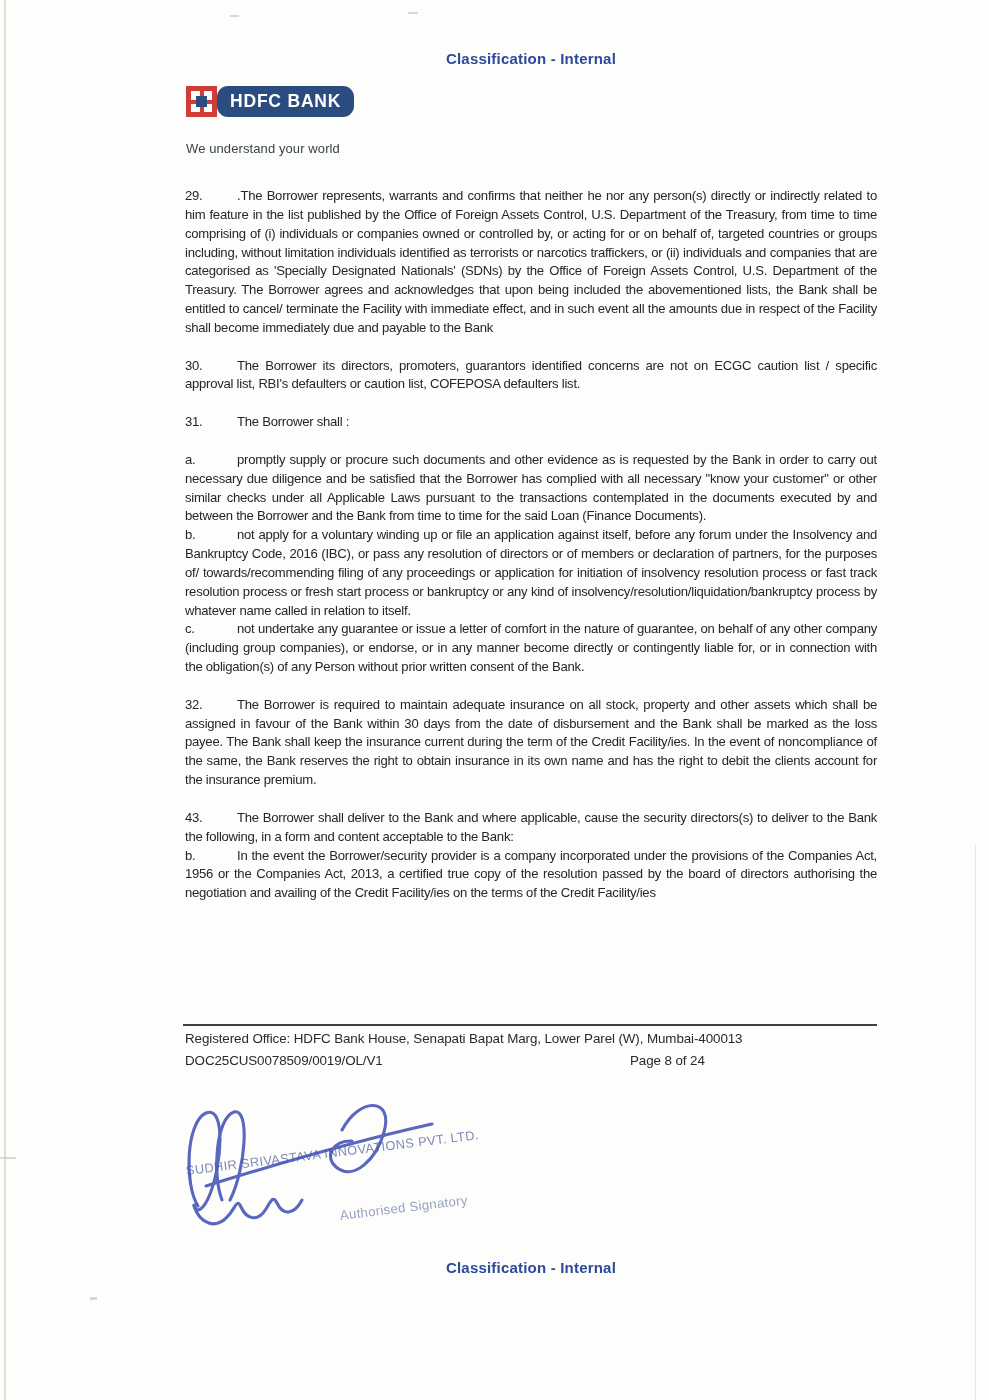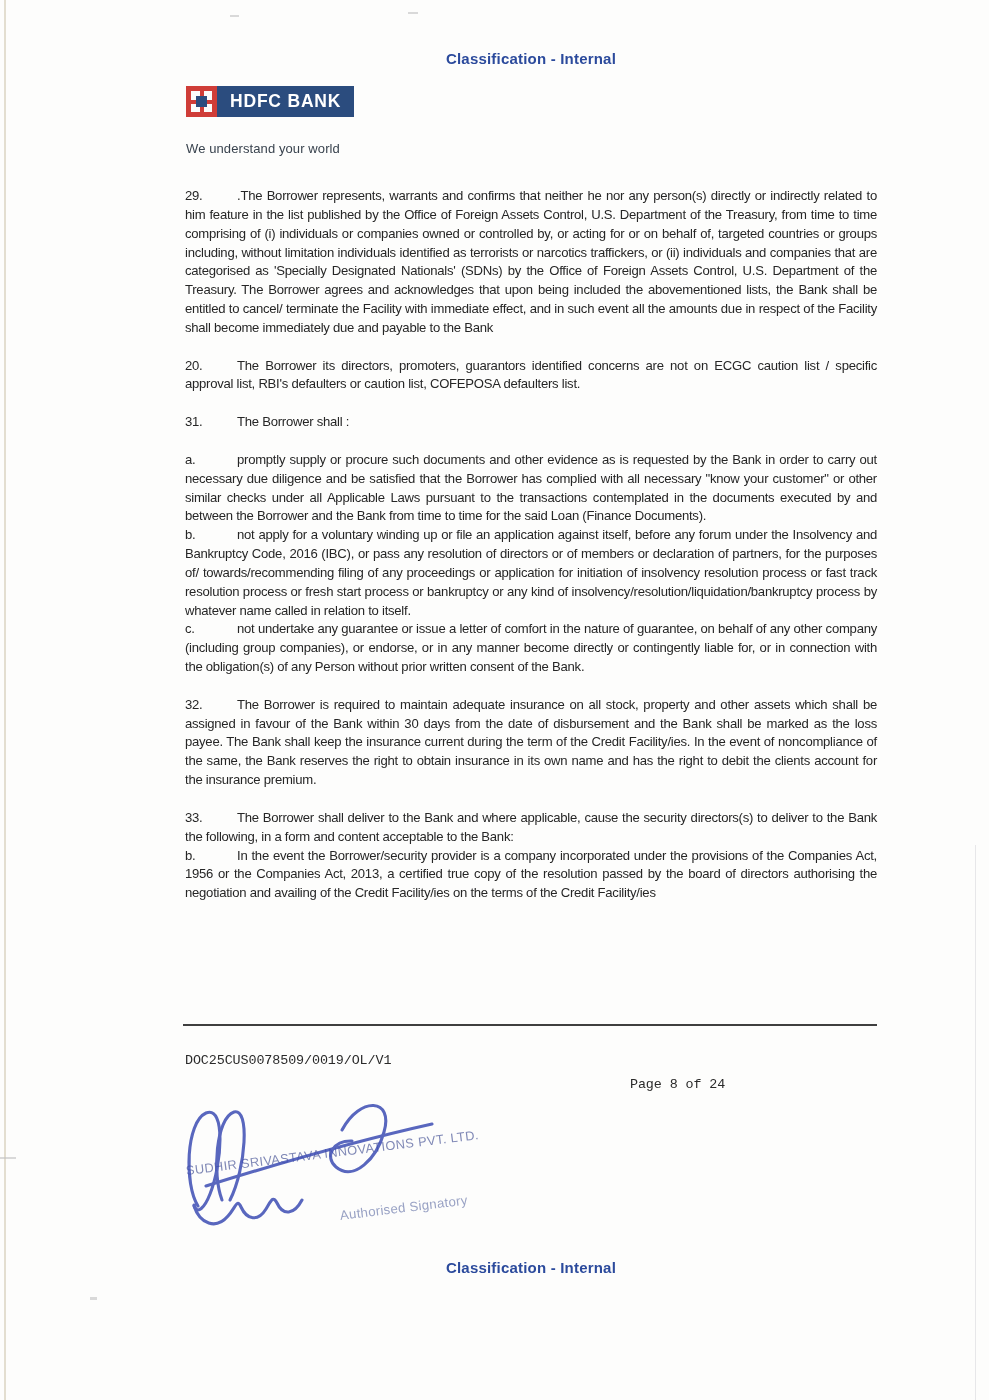--- a/index.html
+++ b/index.html
@@ -26,40 +26,40 @@
   
   .logo-block { position:absolute; left:186px; top:86px; }
   .logo-row { display:flex; align-items:stretch; }
   .hdfc-icon { position:relative; width:31px; height:31px; background:#cf3d38; flex:none; }
   .hdfc-white { position:absolute; left:5px; top:5px; width:21px; height:21px; background:#fbfbfa; }
   .hdfc-bar-h { position:absolute; left:3px; top:13.5px; width:25px; height:4px; background:#cf3d38; }
   .hdfc-bar-v { position:absolute; left:13.5px; top:3px; width:4px; height:25px; background:#cf3d38; }
   .hdfc-center { position:absolute; left:10px; top:10px; width:11px; height:11px; background:#2b4c7e; }
   .logo-band {
     height:31px; background:#2b4c7e; color:#ffffff; display:flex; align-items:center;
-    padding:0 13px; font-size:17.5px; font-weight:bold; letter-spacing:.8px; white-space:nowrap;
+    padding:0 13px; font-size:17.5px; font-weight:bold; letter-spacing:.8px; white-space:nowrap;border-radius:11px;
   }
   .logo-tagline { margin-top:24px; font-size:13px; color:#39434e; letter-spacing:.1px; }
 
   
   .paras {
     position:absolute; left:185px; top:187px; width:692px;
     font-size:13.1px; line-height:18.85px; letter-spacing:-0.25px; color:#262626;
   }
   .para { text-align:justify; }
   .para.gap { margin-top:18.85px; }
   .pnum { display:inline-block; width:52px; }
 
   
   .footer-divider { position:absolute; left:183px; top:1024px; width:694px; height:2px; background:#3f3f3f; }
   .footer-office {
     position:absolute; left:185px; top:1031px; width:692px;
     font-size:13.4px; letter-spacing:-0.1px; color:#2a2a2a;
   }
-  .footer-docrow { position:absolute; left:185px; top:1053px; width:692px; font-size:13.4px; letter-spacing:-0.1px; color:#2a2a2a;font-family:Liberation Mono, monospace; }
+  .footer-docrow { position:absolute; left:185px; top:1053px; width:692px; font-size:13.4px; letter-spacing:-0.1px; color:#2a2a2a; }
   .footer-page { position:absolute; left:445px; top:0; }
 
   
   .stamp-company {
     position:absolute; left:186px; top:1163px;
     font-size:12.8px; letter-spacing:.4px; color:#8089b6;
     transform:rotate(-7deg); transform-origin:left center; white-space:nowrap;
   }
   .stamp-role {
     position:absolute; left:340px; top:1208px;
@@ -90,34 +90,35 @@
         <div class="hdfc-bar-v"></div>
         <div class="hdfc-center"></div>
       </div>
       <div class="logo-band">HDFC BANK</div>
     </div>
     <div class="logo-tagline">We understand your world</div>
   </div>
 
   <div class="paras">
       <p class="para"><span class="pnum">29.</span><span>.The Borrower represents, warrants and confirms that neither he nor any person(s) directly or indirectly related to him feature in the list published by the Office of Foreign Assets Control, U.S. Department of the Treasury, from time to time comprising of (i) individuals or companies owned or controlled by, or acting for or on behalf of, targeted countries or groups including, without limitation individuals identified as terrorists or narcotics traffickers, or (ii) individuals and companies that are categorised as 'Specially Designated Nationals' (SDNs) by the Office of Foreign Assets Control, U.S. Department of the Treasury. The Borrower agrees and acknowledges that upon being included the abovementioned lists, the Bank shall be entitled to cancel/ terminate the Facility with immediate effect, and in such event all the amounts due in respect of the Facility shall become immediately due and payable to the Bank</span></p>
-      <p class="para gap"><span class="pnum">20.</span><span>The Borrower its directors, promoters, guarantors identified concerns are not on ECGC caution list / specific approval list, RBI's defaulters or caution list, COFEPOSA defaulters list.</span></p>
+      <p class="para gap"><span class="pnum">30.</span><span>The Borrower its directors, promoters, guarantors identified concerns are not on ECGC caution list / specific approval list, RBI's defaulters or caution list, COFEPOSA defaulters list.</span></p>
       <p class="para gap"><span class="pnum">31.</span><span>The Borrower shall :</span></p>
       <p class="para gap"><span class="pnum">a.</span><span>promptly supply or procure such documents and other evidence as is requested by the Bank in order to carry out necessary due diligence and be satisfied that the Borrower has complied with all necessary "know your customer" or other similar checks under all Applicable Laws pursuant to the transactions contemplated in the documents executed by and between the Borrower and the Bank from time to time for the said Loan (Finance Documents).</span></p>
       <p class="para"><span class="pnum">b.</span><span>not apply for a voluntary winding up or file an application against itself, before any forum under the Insolvency and Bankruptcy Code, 2016 (IBC), or pass any resolution of directors or of members or declaration of partners, for the purposes of/ towards/recommending filing of any proceedings or application for initiation of insolvency resolution process or fast track resolution process or fresh start process or bankruptcy or any kind of insolvency/resolution/liquidation/bankruptcy process by whatever name called in relation to itself.</span></p>
       <p class="para"><span class="pnum">c.</span><span>not undertake any guarantee or issue a letter of comfort in the nature of guarantee, on behalf of any other company (including group companies), or endorse, or in any manner become directly or contingently liable for, or in connection with the obligation(s) of any Person without prior written consent of the Bank.</span></p>
       <p class="para gap"><span class="pnum">32.</span><span>The Borrower is required to maintain adequate insurance on all stock, property and other assets which shall be assigned in favour of the Bank within 30 days from the date of disbursement and the Bank shall be marked as the loss payee. The Bank shall keep the insurance current during the term of the Credit Facility/ies. In the event of noncompliance of the same, the Bank reserves the right to obtain insurance in its own name and has the right to debit the clients account for the insurance premium.</span></p>
-      <p class="para gap"><span class="pnum">33.</span><span>The Borrower shall deliver to the Bank and where applicable, cause the security directors(s) to deliver to the Bank the following, in a form and content acceptable to the Bank:</span></p>
+      <p class="para gap"><span class="pnum">43.</span><span>The Borrower shall deliver to the Bank and where applicable, cause the security directors(s) to deliver to the Bank the following, in a form and content acceptable to the Bank:</span></p>
       <p class="para"><span class="pnum">b.</span><span>In the event the Borrower/security provider is a company incorporated under the provisions of the Companies Act, 1956 or the Companies Act, 2013, a certified true copy of the resolution passed by the board of directors authorising the negotiation and availing of the Credit Facility/ies on the terms of the Credit Facility/ies</span></p>
     </div>
 
   <div class="footer-divider"></div>
+  <div class="footer-office">Registered Office: HDFC Bank House, Senapati Bapat Marg, Lower Parel (W), Mumbai-400013</div>
   <div class="footer-docrow">
     <span>DOC25CUS0078509/0019/OL/V1</span>
-    <span class="footer-page" style="position:absolute;margin-top:24px;">Page 8 of 24</span>
+    <span class="footer-page" style="position:absolute;">Page 8 of 24</span>
   </div>
 
   <div class="stamp-company">SUDHIR SRIVASTAVA INNOVATIONS PVT. LTD.</div>
   <div class="stamp-role">Authorised Signatory</div>
 
   <svg class="signature-svg" width="300" height="170" viewBox="0 0 300 170">
     <g fill="none" stroke="#3d4db4" stroke-width="3.1" stroke-linecap="round" opacity="0.85">
       <path d="M28,118 C14,96 16,34 36,25 C56,17 52,76 40,106 C35,119 27,128 24,117"></path>
       <path d="M52,112 C42,86 46,30 64,24 C80,19 76,80 60,112"></path>
       <path d="M24,118 C30,136 46,142 58,128 C66,119 67,110 71,119 C77,132 88,134 96,121 C101,113 103,107 107,115 C113,128 124,127 132,112"></path>

